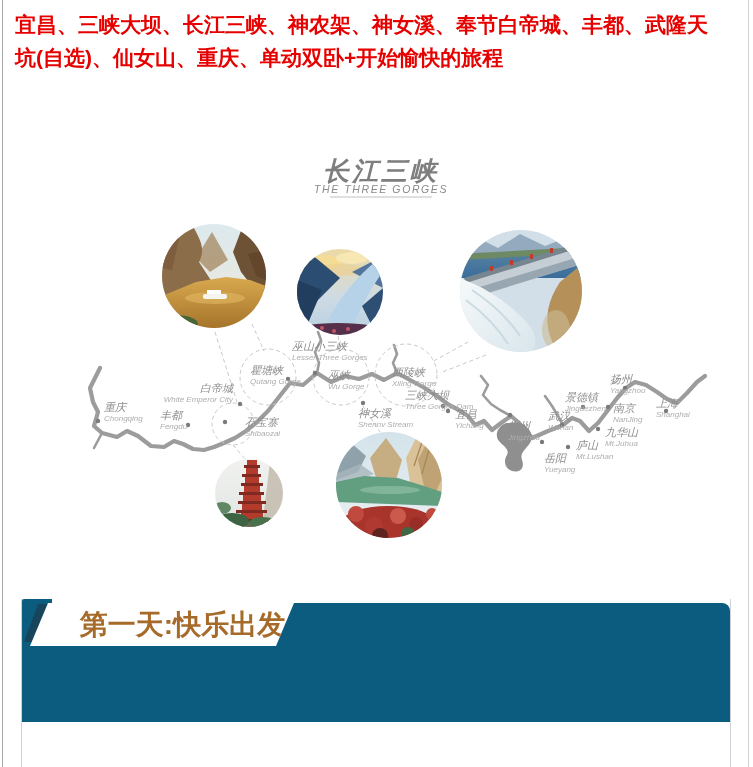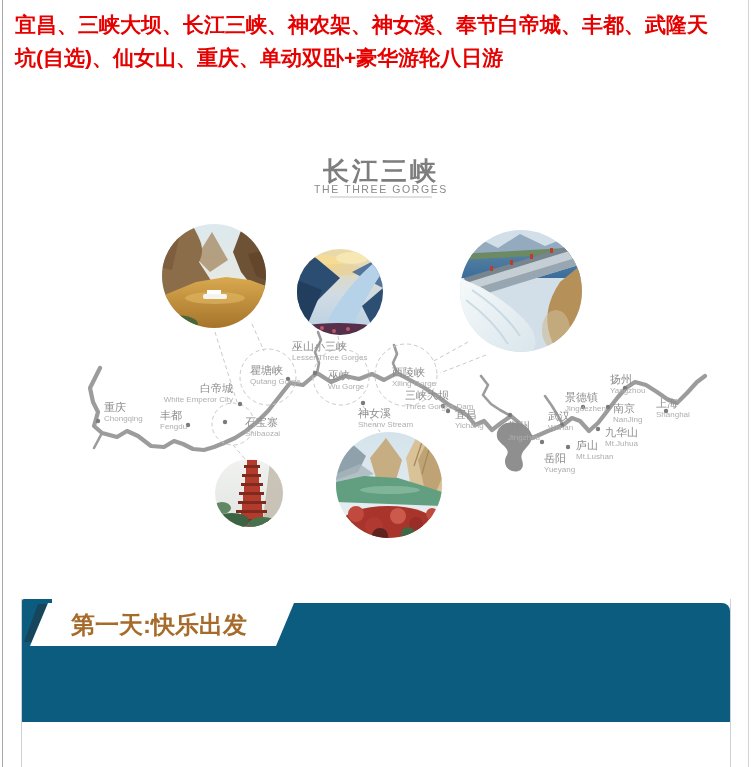--- a/index.html
+++ b/index.html
@@ -9,21 +9,21 @@
   .edge-line{position:absolute;top:0;bottom:0;width:1px;}
   #left-edge{left:2px;background:#a8a8a8;}
   #right-edge{left:748px;background:#cfd4d8;}
 
   
   #heading{position:absolute;left:15px;top:8px;width:730px;
     color:#e60000;font-weight:bold;font-size:21px;line-height:33px;}
   #heading .h-line{white-space:nowrap;}
 
   
-  #map-wrap{position:absolute;left:0;top:130px;width:753px;height:470px;}
+  #map-wrap{position:absolute;left:0;top:130px;width:753px;height:470px;font-style:italic;}
   #map-svg{width:753px;height:470px;display:block;}
   .map-title-zh{font-size:26px;font-weight:bold;fill:#7e7e7e;letter-spacing:3px;}
   .map-title-en{font-size:10.5px;fill:#8a8a8a;letter-spacing:1.6px;}
   .river{fill:none;stroke:#9c9c9c;stroke-width:4.2;stroke-linecap:round;stroke-linejoin:round;}
   .river-branch{fill:none;stroke:#9c9c9c;stroke-width:2.6;stroke-linecap:round;stroke-linejoin:round;}
   .dashed-circle{fill:none;stroke:#c9c9c9;stroke-width:1;stroke-dasharray:4 3;}
   .dashed-link{fill:none;stroke:#c9c9c9;stroke-width:1;stroke-dasharray:4 3;}
   .place-dot{fill:#7a7a7a;}
   .place-zh{font-size:11px;fill:#8d8d8d;}
   .place-en{font-size:8px;fill:#aeaeae;}
@@ -34,33 +34,33 @@
   #day-header{position:relative;height:123px;}
   #band-main{position:absolute;left:0;right:0;top:4px;bottom:0;background:#0b5c7e;border-radius:0 8px 0 0;}
   #band-stub{position:absolute;left:0;top:0;width:30px;height:52px;background:#0b5c7e;border-radius:2px 0 0 0;}
   #ribbon-fold{position:absolute;left:0;top:5px;width:40px;height:38px;background:#17455c;
     -webkit-clip-path:polygon(16px 0,28px 0,18px 38px,2px 38px);
     clip-path:polygon(16px 0,28px 0,18px 38px,2px 38px);}
   #ribbon-label{position:absolute;left:0;top:4px;width:272px;height:43px;background:#ffffff;
     -webkit-clip-path:polygon(26px 0,272px 0,254px 43px,8px 43px);
     clip-path:polygon(26px 0,272px 0,254px 43px,8px 43px);
     line-height:43px;padding-left:49px;box-sizing:border-box;
-    color:#a66b2a;font-weight:bold;font-size:24px;white-space:nowrap;}
+    color:#a66b2a;font-weight:bold;font-size:28px;white-space:nowrap;text-align:center;}
   #day-body{padding:13px 18px 0 26px;font-size:18px;font-weight:bold;color:#141414;white-space:nowrap;}
 </style>
 </head>
 <body>
 
 <div id="page">
   <div id="left-edge" class="edge-line"></div>
   <div id="right-edge" class="edge-line"></div>
 
   <div id="heading">
     <div class="h-line">宜昌、三峡大坝、长江三峡、神农架、神女溪、奉节白帝城、丰都、武隆天</div>
-    <div class="h-line">坑(自选)、仙女山、重庆、单动双卧+豪华游轮八日游</div>
+    <div class="h-line">坑(自选)、仙女山、重庆、单动双卧+开始愉快的旅程</div>
   </div>
 
   <div id="map-wrap">
     <svg id="map-svg" viewBox="0 0 753 470">
       <defs>
         <linearGradient id="g-sky1" x1="0" y1="0" x2="0" y2="1">
           <stop offset="0" stop-color="#dce9ee"></stop>
             <stop offset="1" stop-color="#efe8d9"></stop>
         </linearGradient>
         <linearGradient id="g-river1" x1="0" y1="0" x2="0" y2="1">

